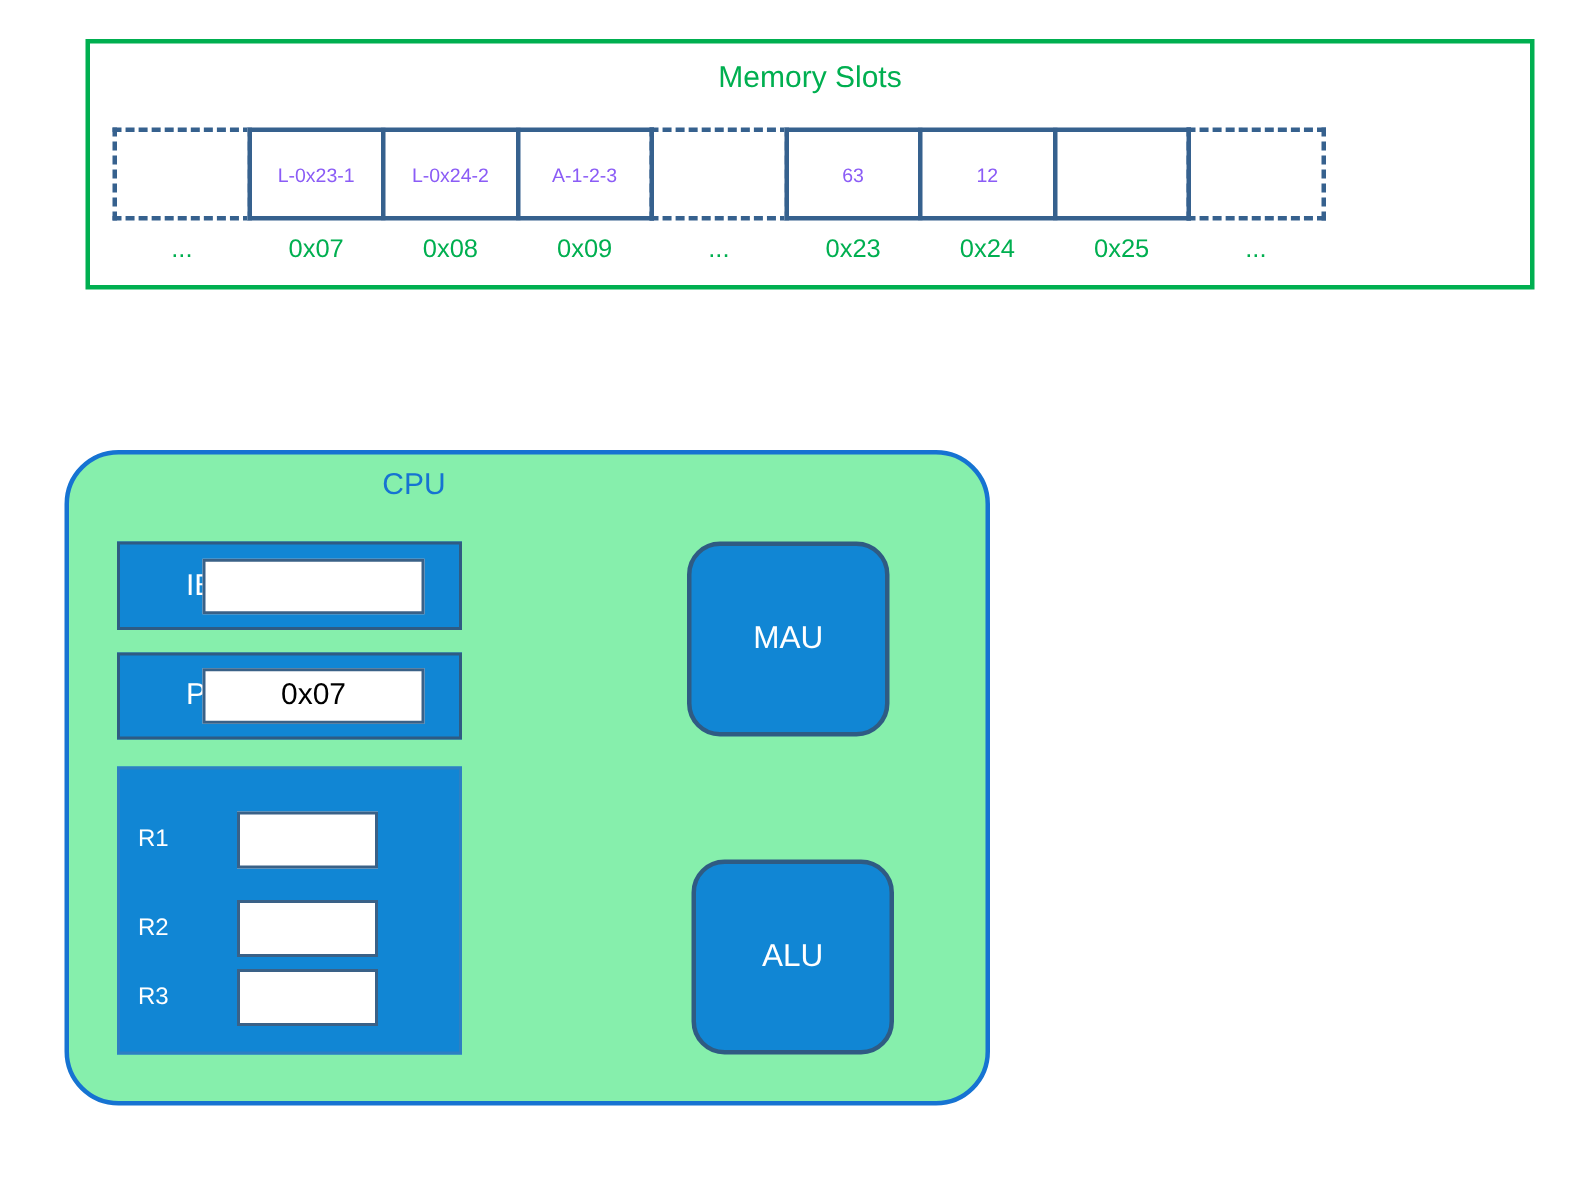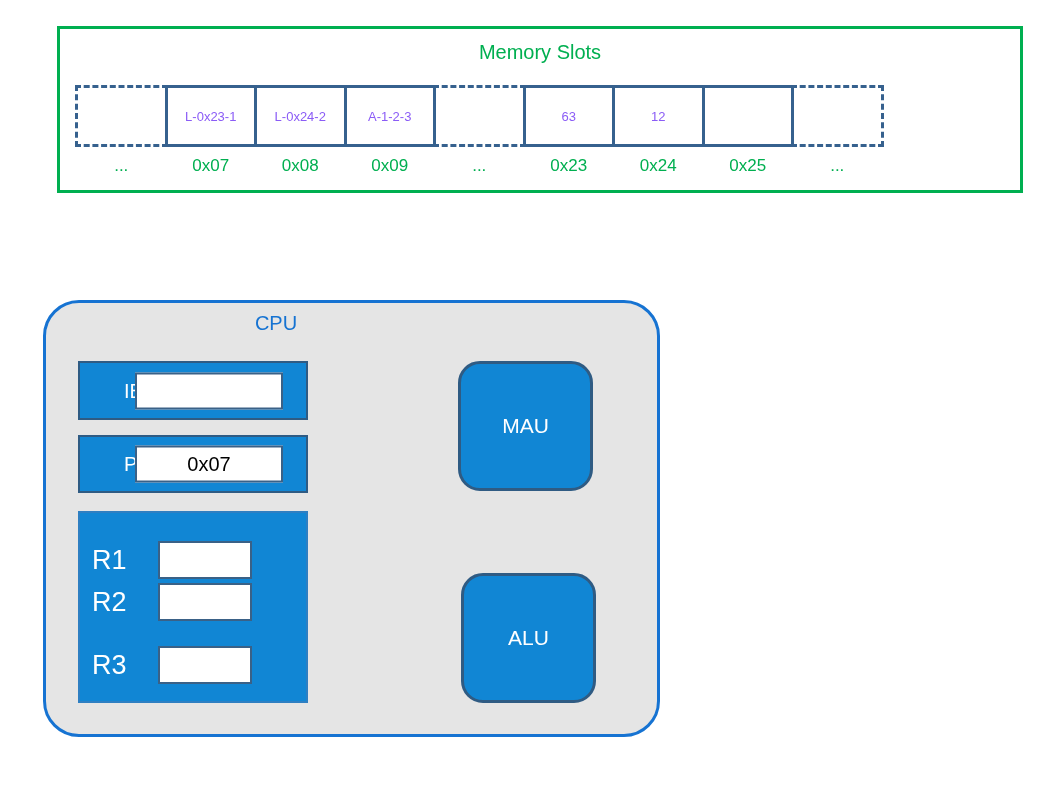--- a/index.html
+++ b/index.html
@@ -72,21 +72,21 @@
 
   
   .cpu-panel {
     position: absolute;
     left: 43px;
     top: 300px;
     width: 611px;
     height: 431px;
     border: 3px solid #1673D2;
     border-radius: 36px;
-    background: #e5e5e5;
+    background: #86efac;
   }
   .cpu-title {
     position: absolute;
     top: 9px;
     left: 0;
     width: 460px;
     text-align: center;
     color: #1673D2;
     font-size: 20px;
   }
@@ -123,29 +123,29 @@
     font-size: 20px;
     color: #000000;
   }
   .reg-row {
     position: absolute;
     left: 0;
     width: 100%;
     height: 38px;
   }
   .reg-row-1 { top: 28px; }
-  .reg-row-2 { top: 70px; }
+  .reg-row-2 { top: 87px; }
   .reg-row-3 { top: 133px; }
   .reg-label {
     position: absolute;
     left: 12px;
     top: 50%;
     transform: translateY(-50%);
     color: #ffffff;
-    font-size: 27px;
+    font-size: 16px;
   }
   .reg-box {
     position: absolute;
     left: 78px;
     top: 0;
     width: 90px;
     height: 34px;
     background: #ffffff;
     border: 2px solid #3A6187;
     display: flex;

